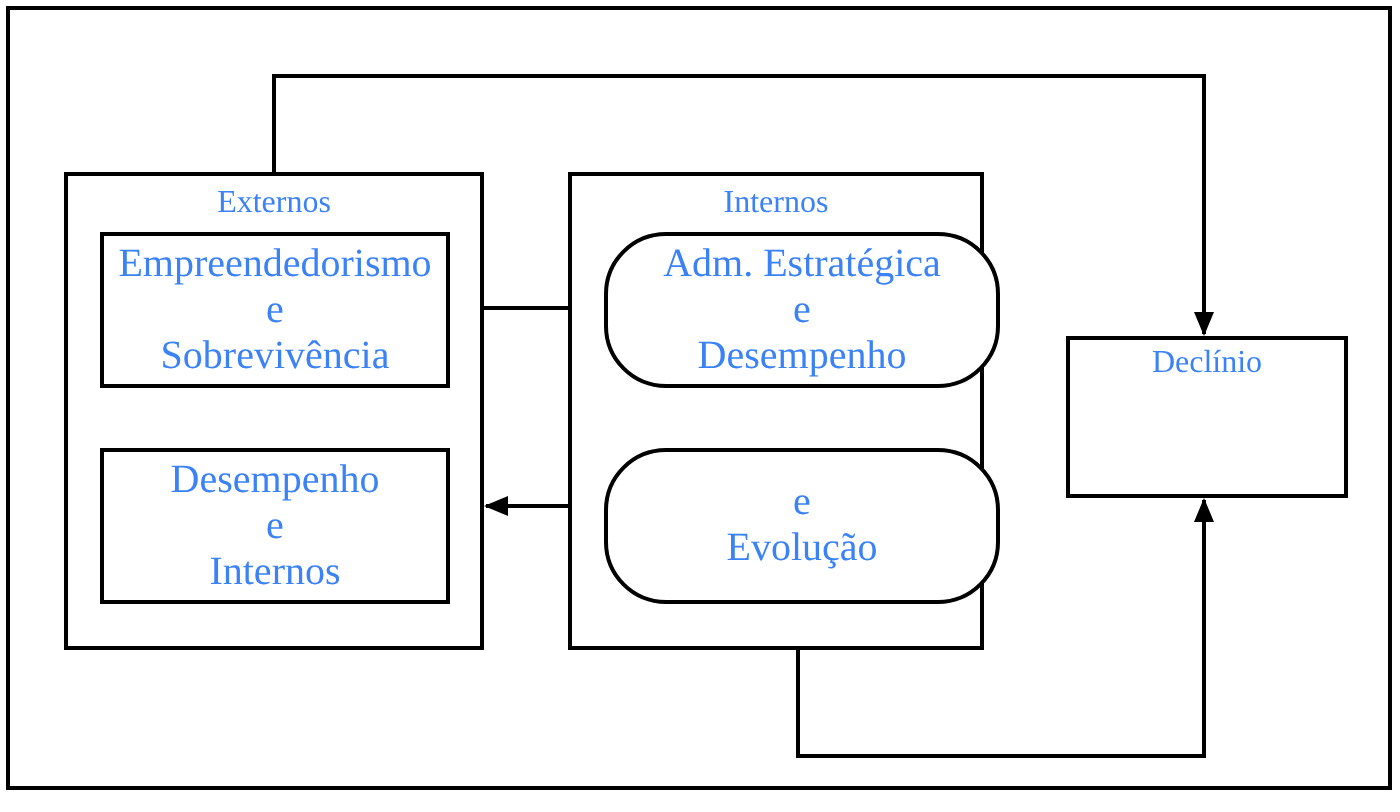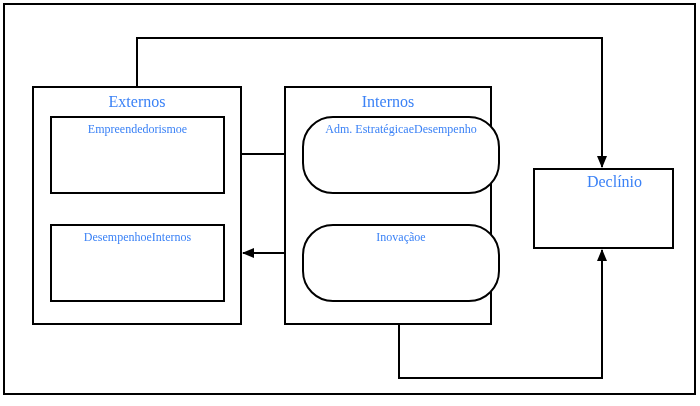--- a/index.html
+++ b/index.html
@@ -49,47 +49,46 @@
     margin-top: 3px;
     font-size: 16px;
     line-height: 22px;
   }
   .inner-box {
     position: absolute;
     border: 2px solid #000000;
     background: #ffffff;
     box-sizing: border-box;
     display: flex;
-    flex-direction: row;
+    flex-direction: column;
     justify-content: center;
     text-align: center;
-    font-size: 12px;
+    font-size: 20px;
     line-height: 23px;
   }
   .inner-top    { top: 28px;  height: 78px; }
   .inner-bottom { top: 136px; height: 78px; }
   .inner-ext    { left: 16px; width: 175px; }
   .inner-int    { left: 16px; width: 198px; border-radius: 31px; }
   .outcome-box {
     position: absolute;
     left: 533px;
     top: 168px;
     width: 141px;
     height: 81px;
     border: 2px solid #000000;
     background: #ffffff;
     box-sizing: border-box;
     display: flex;
-    flex-direction: row;
-    justify-content: center;
+    flex-direction: column;
+    justify-content: space-between;
     text-align: center;
     font-size: 16px;
     line-height: 23px;
     z-index: 3;
-    padding-left: 22px;
   }
 </style>
 </head>
 <body>
 
 <div class="canvas">
 
   <div class="outer-frame"></div>
 
   <svg class="connector-layer" width="700" height="406" viewBox="0 0 700 406" xmlns="http://www.w3.org/2000/svg">
@@ -102,38 +101,39 @@
     <path d="M296,253 L243,253" stroke="#000000" stroke-width="2" fill="none" marker-end="url(#arrowhead)"></path>
     <path d="M137,87 L137,38 L602,38 L602,167" stroke="#000000" stroke-width="2" fill="none" marker-end="url(#arrowhead)"></path>
     <path d="M399,324 L399,378 L602,378 L602,250" stroke="#000000" stroke-width="2" fill="none" marker-end="url(#arrowhead)"></path>
   </svg>
 
   <div class="group-box group-externos">
     <span class="group-title">Externos</span>
     <div class="inner-box inner-ext inner-top">
       <div>Empreendedorismo</div>
       <div>e</div>
+      <div>Sobrevivência</div>
     </div>
     <div class="inner-box inner-ext inner-bottom">
       <div>Desempenho</div>
       <div>e</div>
       <div>Internos</div>
     </div>
   </div>
 
   <div class="group-box group-internos">
     <span class="group-title">Internos</span>
     <div class="inner-box inner-int inner-top">
       <div>Adm. Estratégica</div>
       <div>e</div>
       <div>Desempenho</div>
     </div>
     <div class="inner-box inner-int inner-bottom">
-      <div>Inovação</div>
       <div>e</div>
+      <div>Evolução</div>
     </div>
   </div>
 
   <div class="outcome-box">
     <div>Declínio</div>
   </div>
 
 </div>
 
 </body></html>

